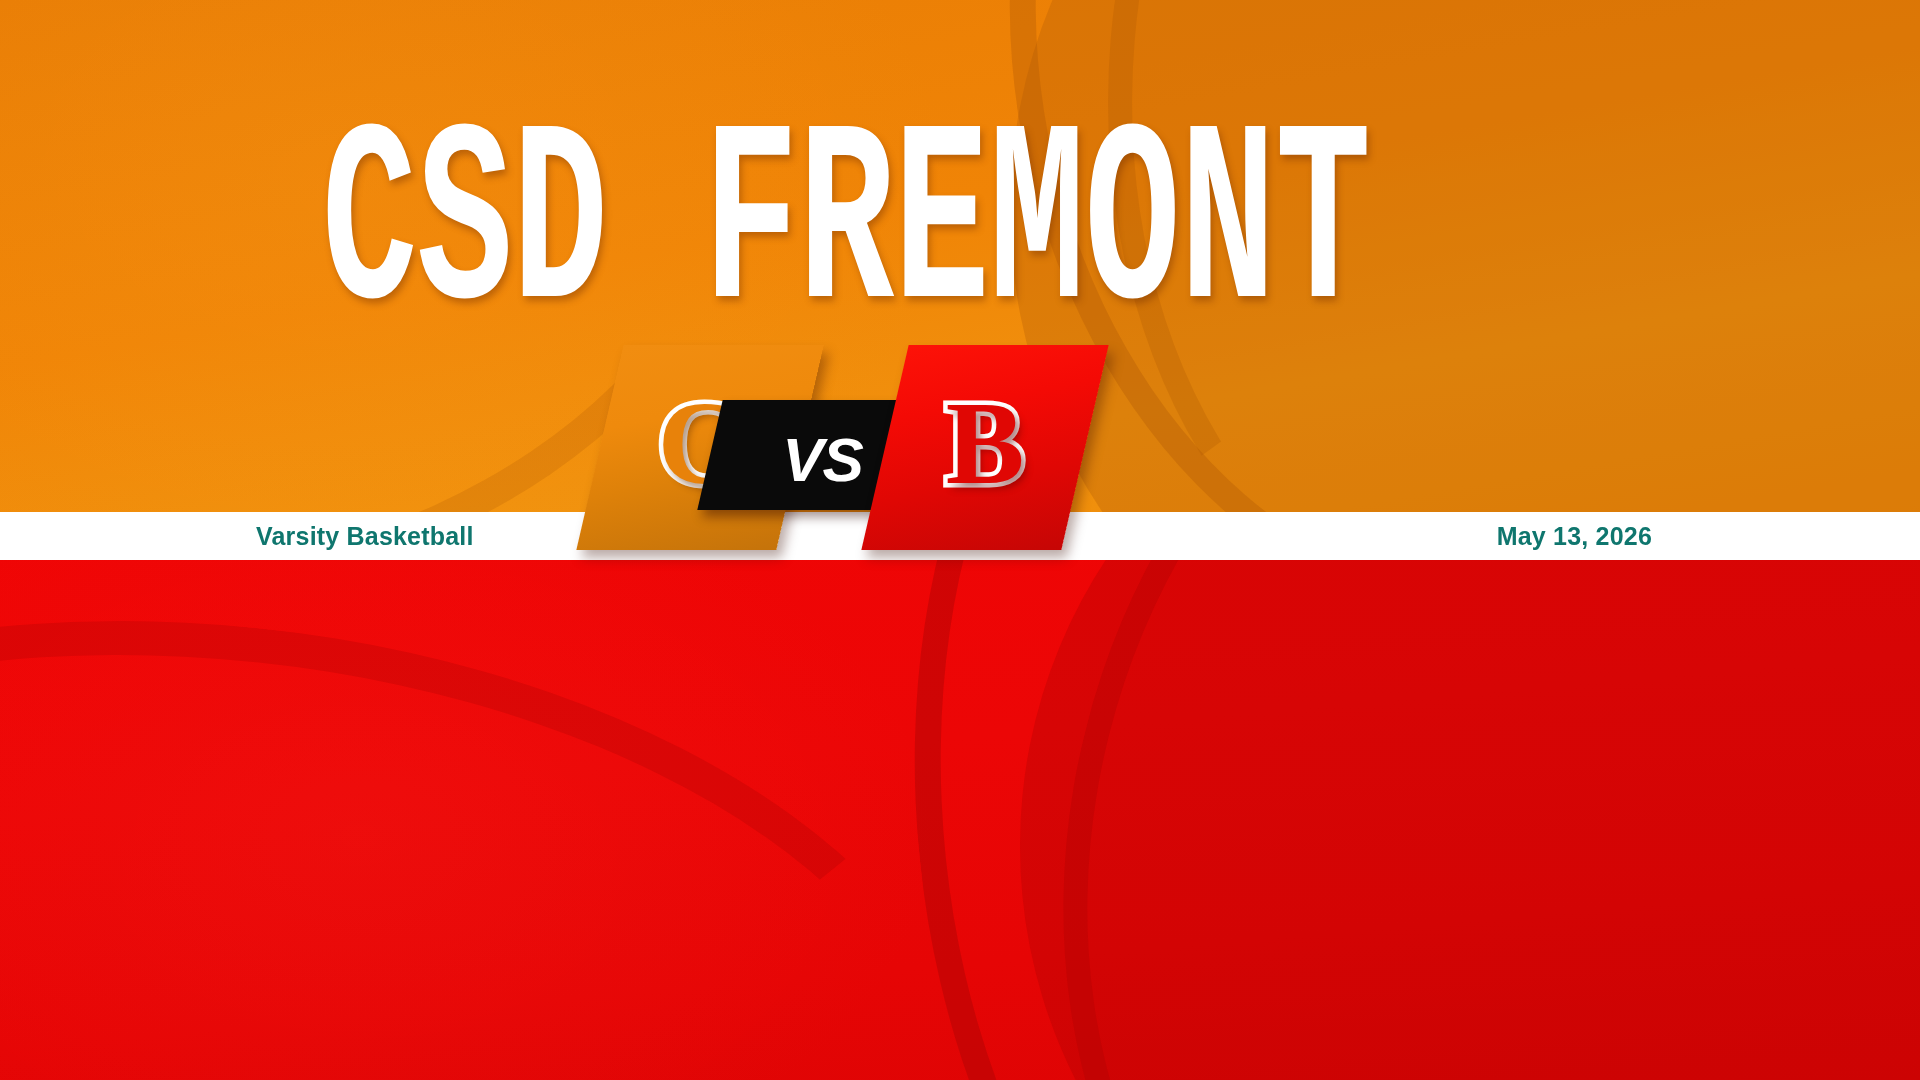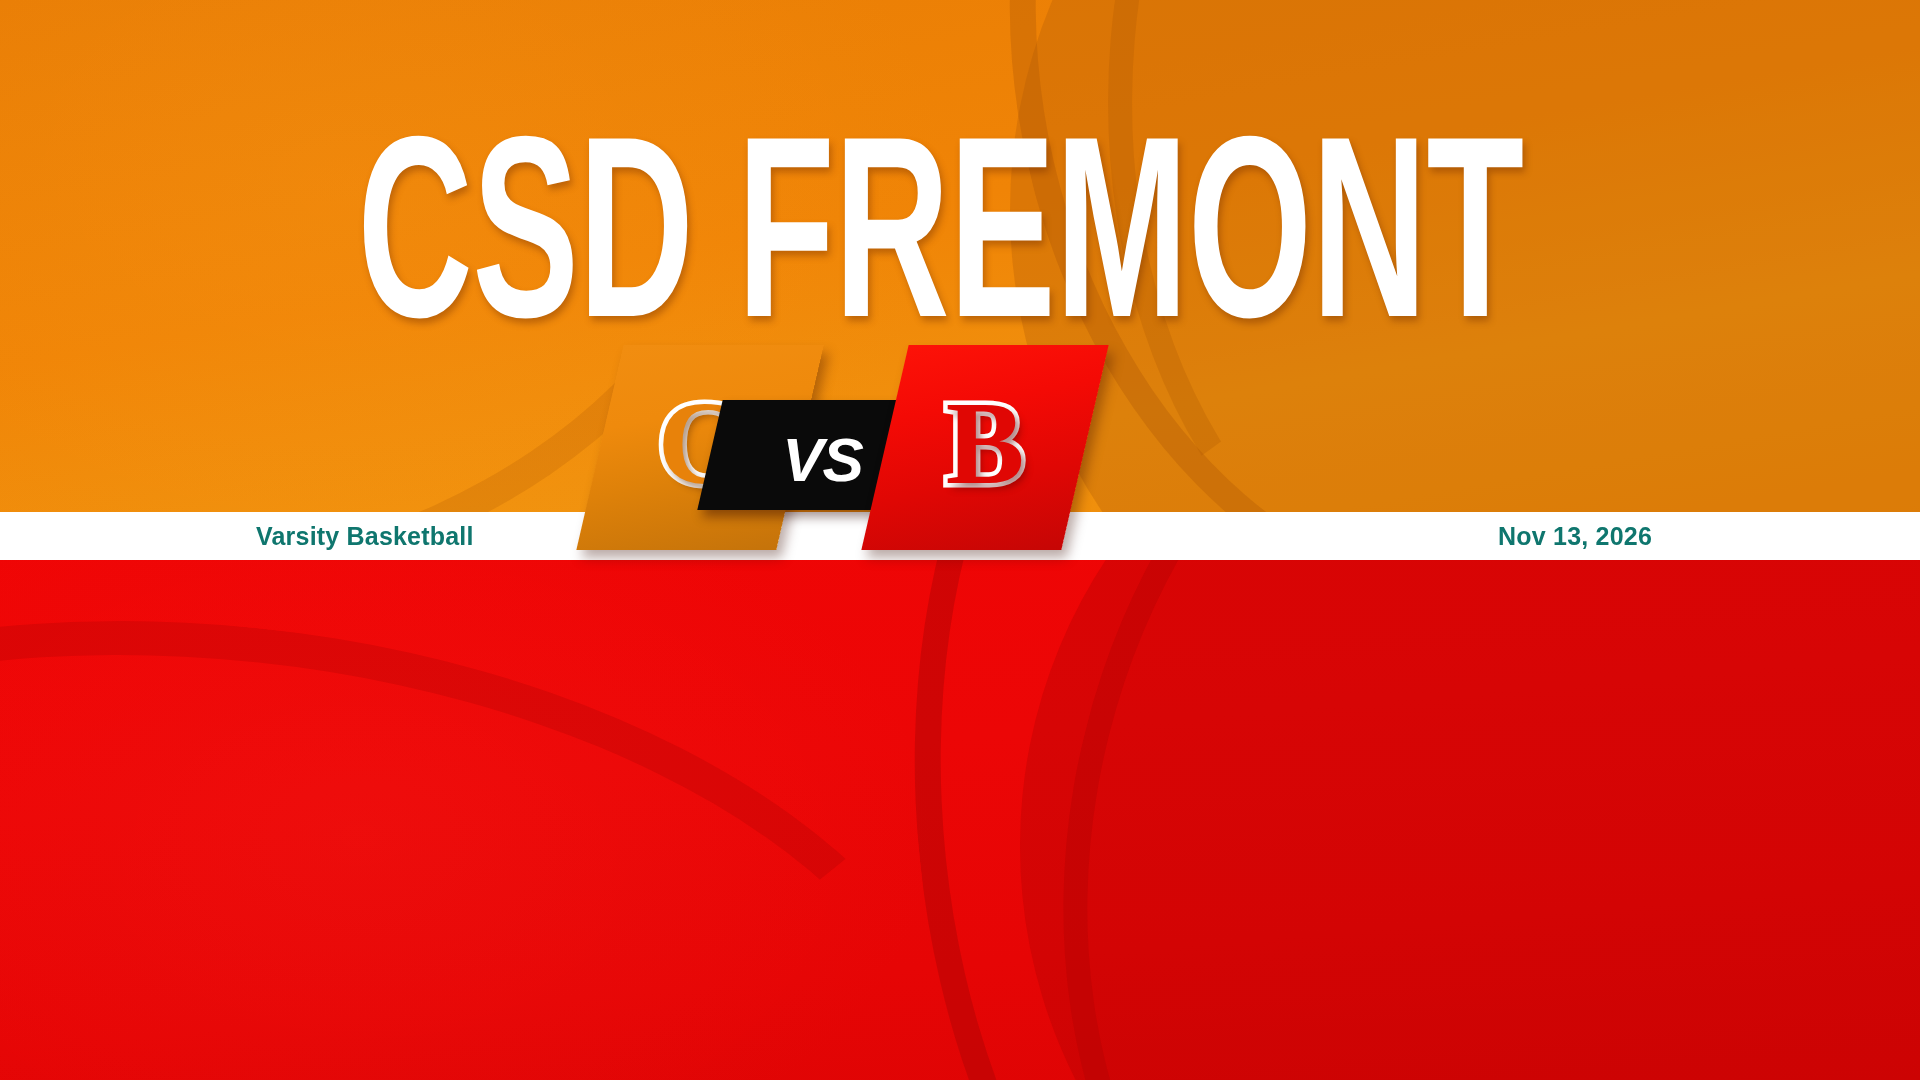--- a/index.html
+++ b/index.html
@@ -33,21 +33,21 @@
   }
   .b-seam1{right:230px;top:-330px;width:720px;height:1180px;border:26px solid transparent;border-left-color:rgba(168,4,4,.42);transform:rotate(-6deg);}
   .b-seam2{right:-60px;top:-280px;width:860px;height:1120px;border:24px solid transparent;border-left-color:rgba(168,4,4,.30);transform:rotate(14deg);}
   .b-seam3{left:-560px;top:90px;width:1480px;height:820px;border:34px solid transparent;border-top-color:rgba(168,4,4,.26);transform:rotate(6deg);}
   .b-glow{position:absolute;left:-240px;top:-80px;width:1200px;height:760px;border-radius:50%;background:radial-gradient(ellipse at center,rgba(255,60,50,.13),rgba(255,60,50,0) 68%);}
 
   
   .teamline{
     position:absolute;left:0;width:1624px;text-align:center;
     color:#ffffff;font-weight:700;
-    font-family:Liberation Sans, sans-serif;
+    font-family:Liberation Mono, monospace;
     letter-spacing:-1px;white-space:nowrap;line-height:1;
     text-shadow:4px 5px 9px rgba(90,30,0,.34);
   }
   .teamline span{display:inline-block;transform:scaleX(.62);transform-origin:center;}
   #team-top{top:98px;font-size:258px;}
   #team-bottom{top:576px;font-size:258px;text-shadow:4px 5px 9px rgba(110,0,0,.34);}
 
   
   #info-band{
     position:absolute;left:0;top:512px;width:1920px;height:48px;
@@ -126,21 +126,21 @@
     <div class="seam b-seam3"></div>
   </div>
 
   <div class="teamline" id="team-top">
     <span>CSD FREMONT</span>
   </div>
 
 
   <div id="info-band">
     <div class="band-text" id="sport-label">Varsity Basketball</div>
-    <div class="band-text" id="game-date">Nov 13, 2026</div>
+    <div class="band-text" id="game-date">May 13, 2026</div>
   </div>
 
   <div id="badge-cluster">
 
     <div class="panel" id="panel-home">
       <div class="skew"></div>
       <div class="inner">
         <span class="mark" id="mark-home">C</span>
       </div>
     </div>

